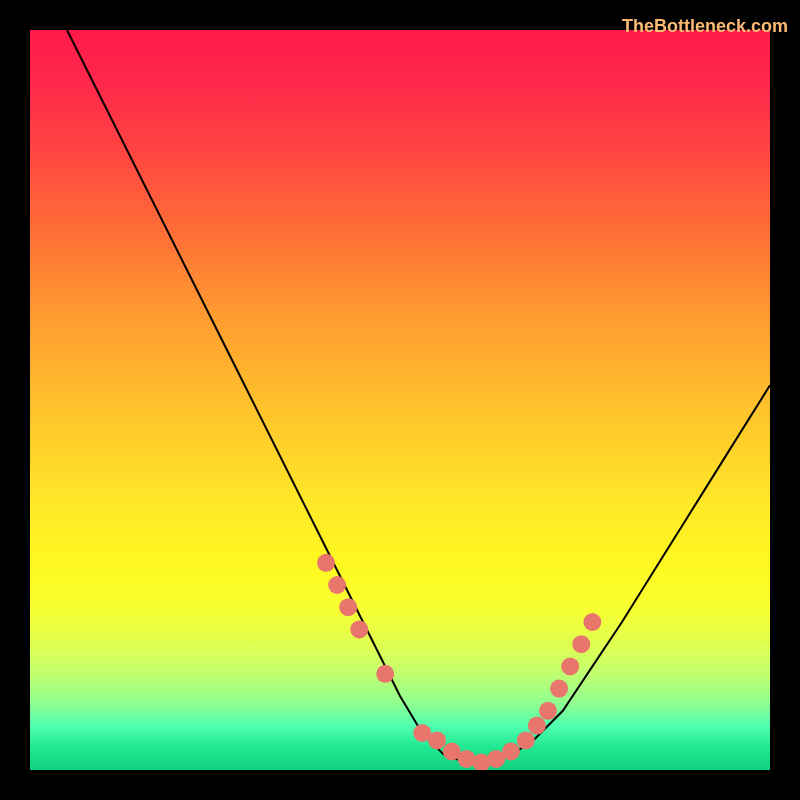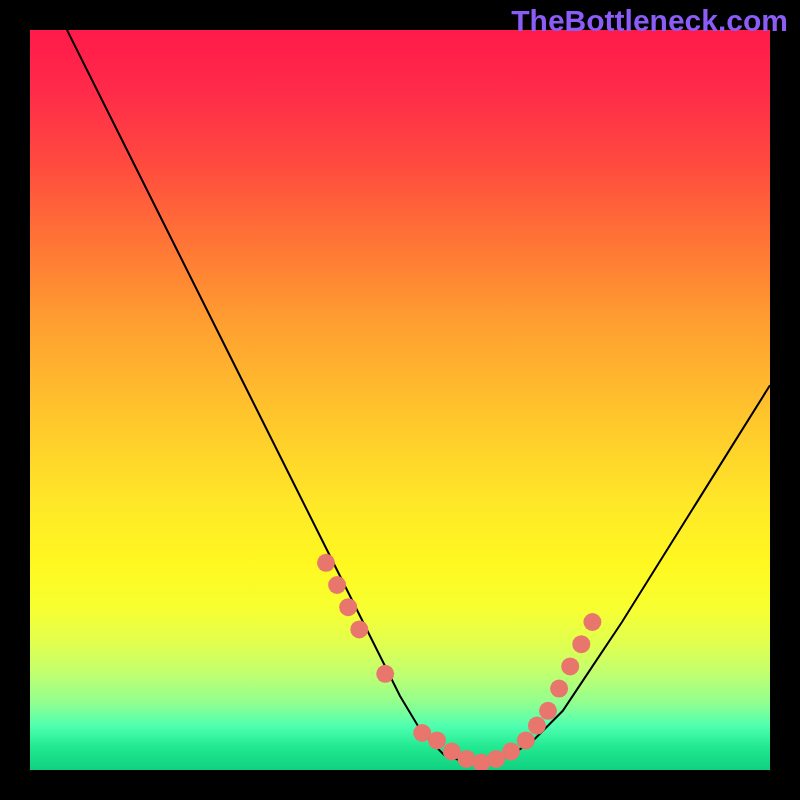--- a/index.html
+++ b/index.html
@@ -6,24 +6,24 @@
   body {
     width: 800px;
     height: 800px;
     background: #000;
     position: relative;
     font-family: Arial, sans-serif;
     overflow: hidden;
   }
   .watermark {
     position: absolute;
-    top: 4px;
+    top: 16px;
     right: 12px;
-    color: #8b5cf6;
-    font-size: 30px;
+    color: #fdba74;
+    font-size: 18px;
     font-weight: bold;
     z-index: 10;
   }
   .plot-area {
     position: absolute;
     left: 30px;
     top: 30px;
     width: 740px;
     height: 740px;
     overflow: hidden;

